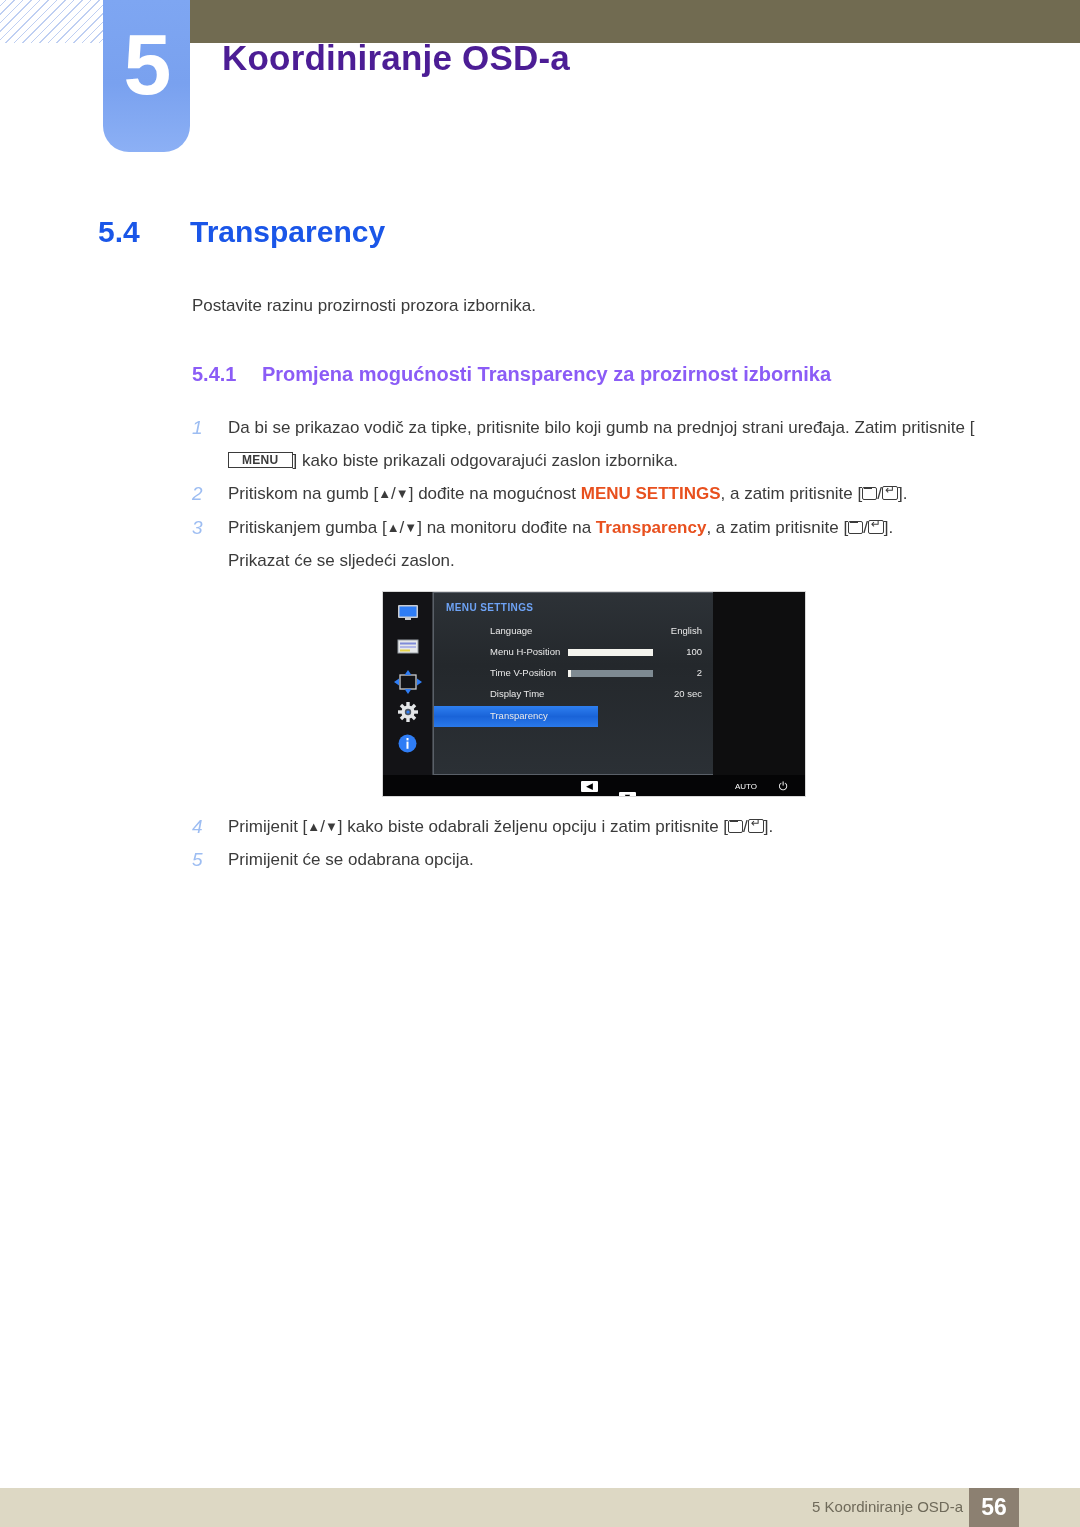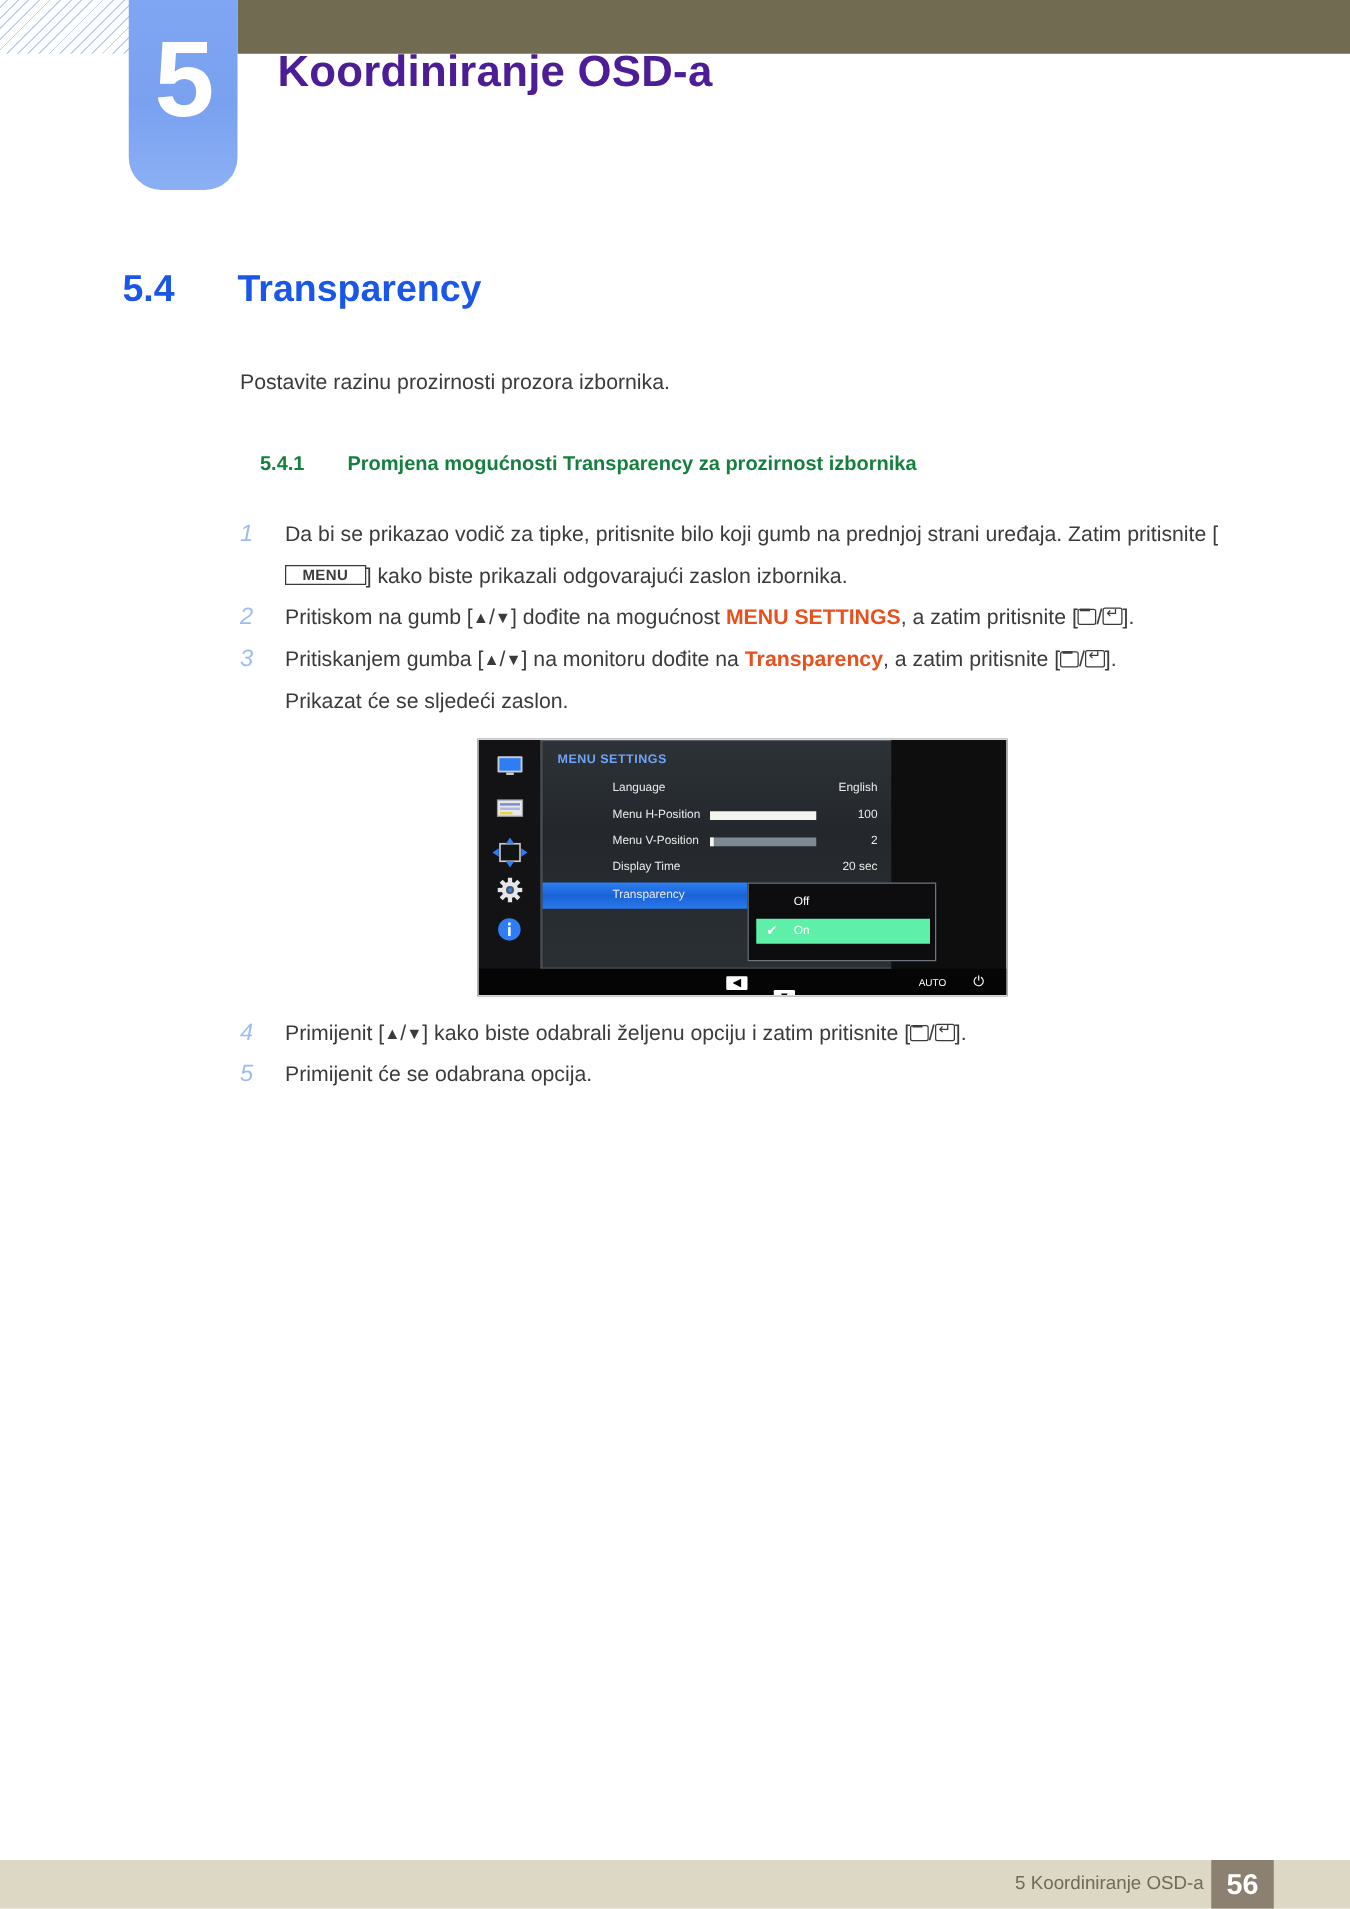--- a/index.html
+++ b/index.html
@@ -75,24 +75,24 @@
 
   .sec-intro {
     position: absolute;
     left: 192px; top: 296px;
     font-size: 17px;
     color: #3b3b3b;
   }
 
   .sub-heading {
     position: absolute;
-    left: 208px; top: 363px;
-    font-size: 16px;
-    font-weight: bold;
-    color: #15803d;
+    left: 192px; top: 363px;
+    font-size: 20px;
+    font-weight: bold;
+    color: #8b5cf6;
     white-space: nowrap;
   }
   .sub-heading .num { display: inline-block; width: 70px; }
 
   
   .step {
     position: absolute;
     left: 192px;
     width: 810px;
     font-size: 17px;
@@ -463,46 +463,37 @@
 
       <div class="osd-row" style="top:49px">
         <span class="lbl">Menu H-Position</span>
         <span class="bar">
             <i style="width:100%"></i>
           </span>
         <span class="val">100</span>
       </div>
 
       <div class="osd-row" style="top:70px">
-        <span class="lbl">Menu V-Position</span>
+        <span class="lbl">Time V-Position</span>
         <span class="bar">
             <i style="width:3%"></i>
           </span>
         <span class="val">2</span>
       </div>
 
       <div class="osd-row" style="top:91px">
         <span class="lbl">Display Time</span>
         <span class="val">20 sec</span>
       </div>
 
       <div class="osd-row" style="top:113px">
         <span class="sel-bar"></span>
         <span class="lbl">Transparency</span>
       </div>
 
-      <div class="popup">
-        <div class="opt" style="top:5px">
-          <span class="t">Off</span>
-        </div>
-        <div class="opt on" style="top:28px">
-          <span class="chk">✔</span>
-          <span class="t">On</span>
-        </div>
-      </div>
     </div>
 
   </div>
 
   <div class="osd-foot">
     <div class="fkey fbox" style="left:198px">
         <span>◀</span>
       </div>
     <div class="fkey fbox" style="left:236px">
         <span>▼</span>

